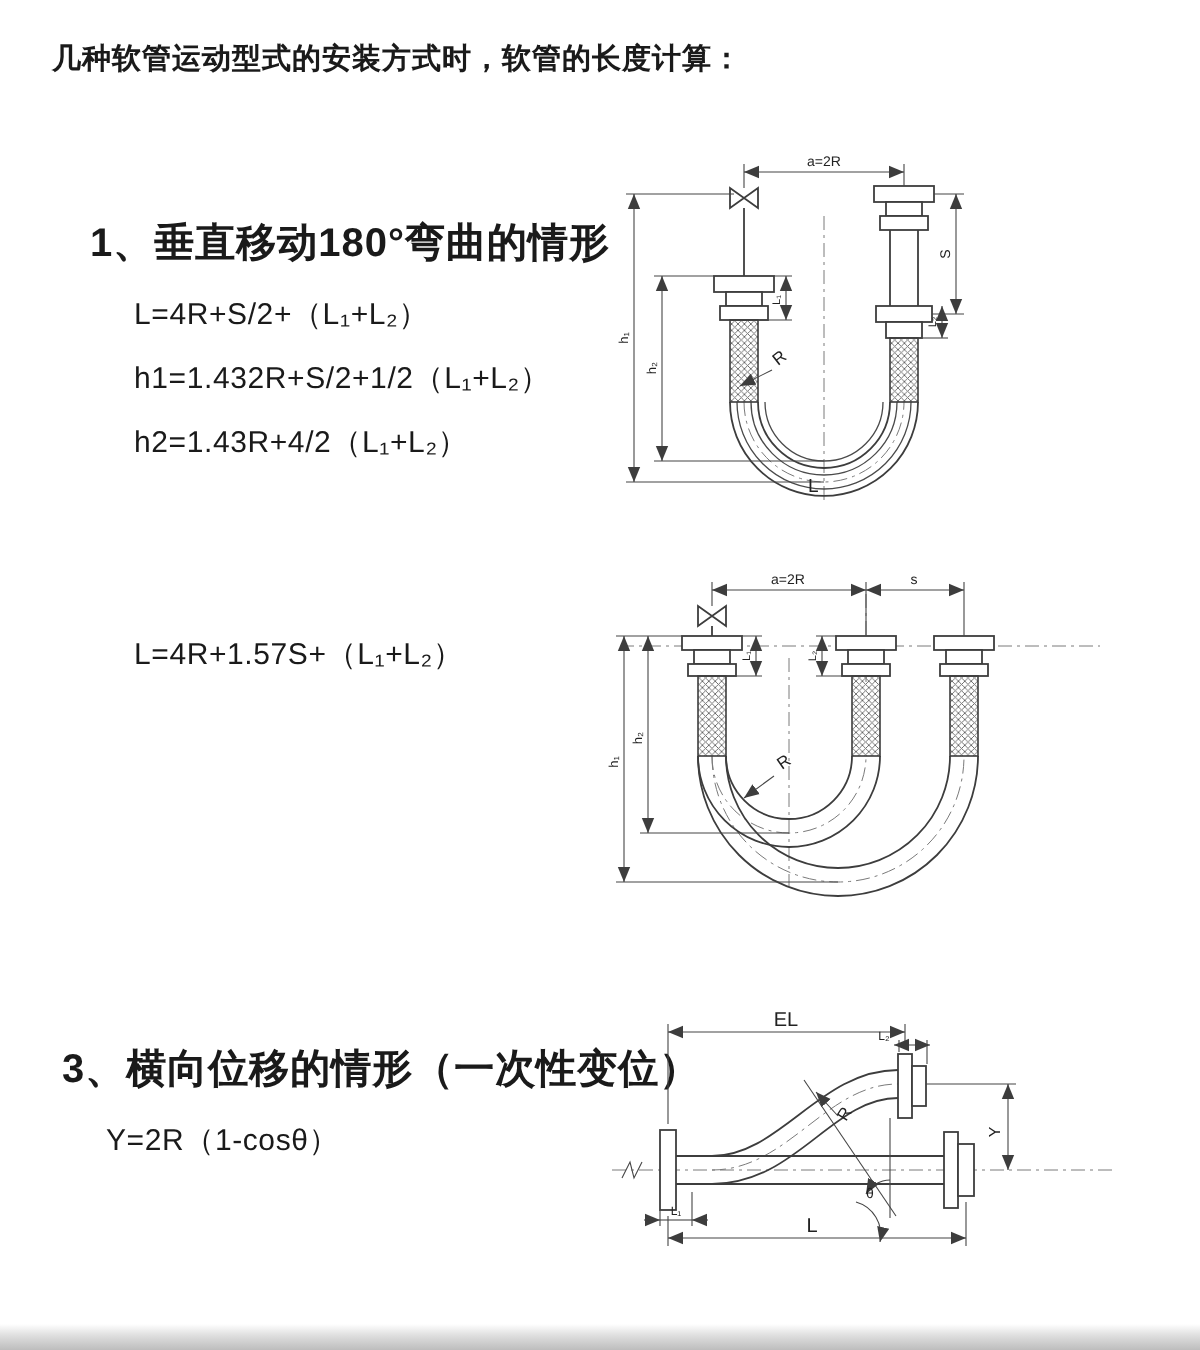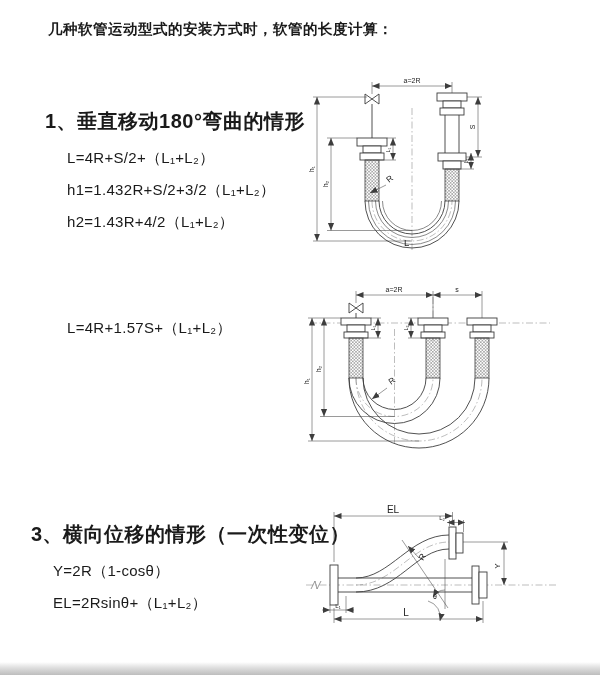--- a/index.html
+++ b/index.html
@@ -1,21 +1,21 @@
 <!DOCTYPE html>
 <html><head>
 <meta charset="utf-8">
 <style>
   html,body{margin:0;padding:0}
   body{
     width:600px;height:675px;position:relative;overflow:hidden;
     background:#ffffff;color:#1a1a1a;
     font-family:"Liberation Sans","DejaVu Sans",sans-serif;
   }
-  .title{position:absolute;left:48px;top:20px;font-size:14.5px;font-weight:bold;letter-spacing:.5px}
+  .title{position:absolute;left:26px;top:20px;font-size:14.5px;font-weight:bold;letter-spacing:.5px}
   .section{position:absolute}
   .heading{font-size:20px;font-weight:bold;letter-spacing:.5px;white-space:nowrap}
   .formulas{margin:13px 0 0 22px}
   .formulas .f{margin:0 0 13px;font-size:15px;line-height:19px;letter-spacing:.3px;white-space:nowrap}
   svg.diag{position:absolute}
   .ol{stroke:#3d3d3d;stroke-width:.9;fill:none}
   .o2{stroke:#4a4a4a;stroke-width:.65;fill:none}
   .dl{stroke:#454545;stroke-width:.55;fill:none}
   .cl{stroke:#7a7a7a;stroke-width:.5;fill:none;stroke-dasharray:7 2.5 1.5 2.5}
   .fl{fill:#fff;stroke:#3d3d3d;stroke-width:.9}
@@ -26,36 +26,35 @@
 </style>
 </head>
 <body>
 
 <div class="title">几种软管运动型式的安装方式时，软管的长度计算：</div>
 
 <div class="section" style="left:45px;top:108px">
   <div class="heading">1、垂直移动180°弯曲的情形</div>
   <div class="formulas">
     <p class="f">L=4R+S/2+（L₁+L₂）</p>
-    <p class="f">h1=1.432R+S/2+3/2（L₁+L₂）</p>
+    <p class="f">h1=1.432R+S/2+1/2（L₁+L₂）</p>
     <p class="f">h2=1.43R+4/2（L₁+L₂）</p>
   </div>
 </div>
 
 <div class="section" style="left:45px;top:305px">
   <div class="formulas">
     <p class="f">L=4R+1.57S+（L₁+L₂）</p>
   </div>
 </div>
 
 <div class="section" style="left:31px;top:521px">
   <div class="heading">3、横向位移的情形（一次性变位）</div>
   <div class="formulas">
     <p class="f">Y=2R（1-cosθ）</p>
-    <p class="f">EL=2Rsinθ+（L₁+L₂）</p>
   </div>
 </div>
 
 <svg id="d1" class="diag" style="left:305px;top:66px;width:190px;height:185px" viewBox="0 0 190 185">
   <defs>
     <marker id="arw1" viewBox="0 0 9 9" refX="9" refY="4.5" markerWidth="7.5" markerHeight="7.5" markerUnits="userSpaceOnUse" orient="auto-start-reverse">
       <path d="M0,0.8 L9,4.5 L0,8.2 Z" fill="#3d3d3d"></path>
     </marker>
     <pattern id="xh1" width="3.2" height="3.2" patternUnits="userSpaceOnUse">
       <path d="M0,3.2 L3.2,0 M0,0 L3.2,3.2" stroke="#666" stroke-width=".45"></path>

